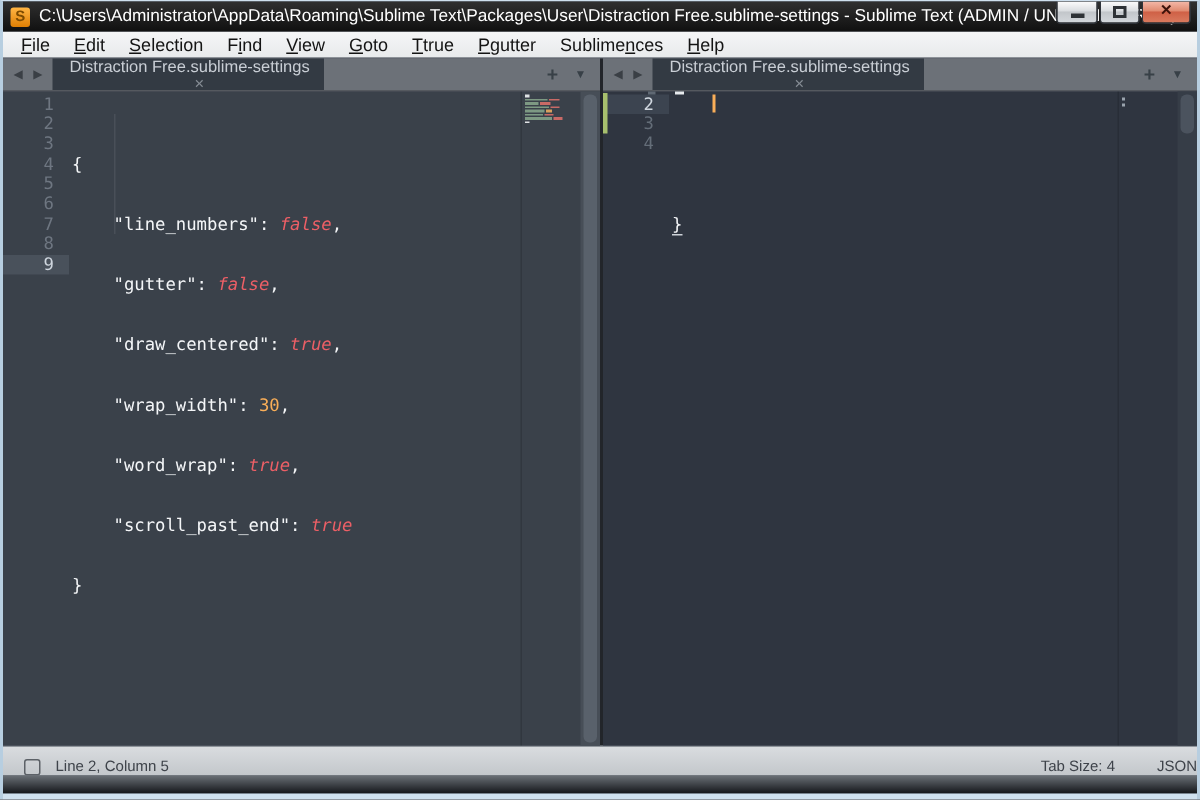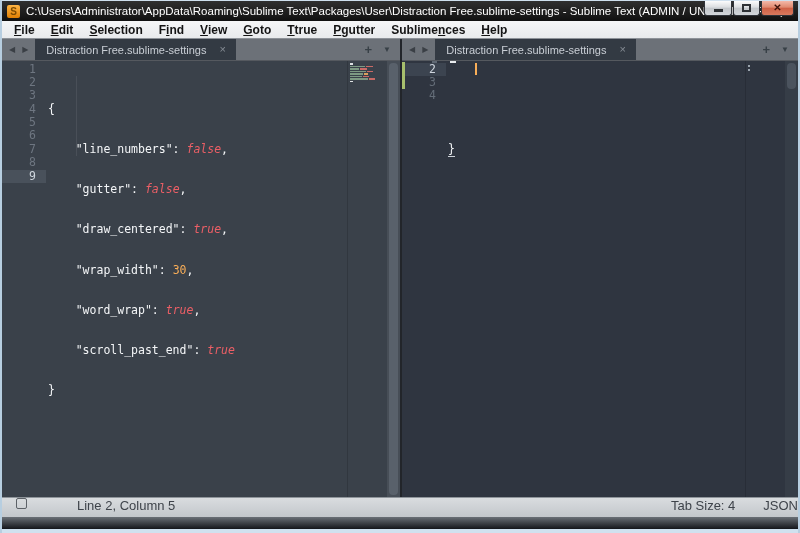--- a/index.html
+++ b/index.html
@@ -22,36 +22,36 @@
           display:flex; align-items:center; justify-content:center; margin-left:1px; }
   .wbtn.min { width:28px; } .wbtn.max { width:27px; }
   .wbtn.close { width:33px; background:linear-gradient(#f4b8a8 0%,#e08a70 45%,#cf6046 50%,#d97a5e 100%); }
   .glyph-min { width:9px; height:3px; background:#2e3236; margin-top:5px; }
   .glyph-max { width:9px; height:8px; border:2px solid #2e3236; }
   .glyph-close { color:#3c120a; font:bold 10px/10px "Liberation Sans",sans-serif; }
 
   
   .menubar { height:18px; flex:0 0 18px; background:linear-gradient(#f5f6f7,#e8eaec);
              border-bottom:1px solid #8d9298; display:flex; align-items:center; padding-left:4px; }
-  .menu-item { padding:1px 8px; font-size:12px; color:#141414; cursor:default; white-space:pre;font-weight:bold; }
+  .menu-item { padding:1px 8px; font-size:12px; color:#141414; cursor:default; white-space:pre; }
   .mn { text-decoration:underline; }
 
   
   .editor-region { flex:1 1 auto; display:flex; min-height:0; }
   .pane { display:flex; flex-direction:column; min-width:0; }
   .pane.left { width:398px; flex:0 0 398px; }
   .pane.right { flex:1 1 auto; }
   .pane-divider { width:2px; flex:0 0 2px; background:#22252a; }
 
   .tabstrip { height:22px; flex:0 0 22px; background:#6c7178; border-bottom:1px solid #55595f;
               display:flex; align-items:stretch; }
   .tab-arrows { display:flex; align-items:center; gap:7px; padding:0 6px 0 7px;
                 color:#3a3f45; font-size:8px; }
   .tab { background:#333a43; color:#c9ced5; font-size:11px; display:flex; align-items:center;
-         padding:0 10px 0 11px; margin-left:1px; }
+         padding:0 10px 0 11px; margin-left:1px;flex-direction:column; }
   .tab-close { margin-left:13px; color:#868d95; font-size:11px; line-height:11px; }
   .strip-right { margin-left:auto; display:flex; align-items:center; gap:11px; padding-right:9px;
                  color:#384047; }
   .plus-icon { font:bold 13px/13px "Liberation Sans",sans-serif; }
   .caret-icon { font-size:8px; }
 
   .editor { flex:1 1 auto; display:flex; position:relative; min-height:0;
             font:11.5px/13.4px "DejaVu Sans Mono", monospace; }
   .pane.left  .editor { background:#3a414a; }
   .pane.right .editor { background:#2f3540; }
@@ -85,22 +85,22 @@
 
   .sb { width:13px; flex:0 0 13px; position:relative; }
   .pane.left  .sb { background:#474e57; }
   .pane.right .sb { background:#363d47; }
   .sb-thumb { position:absolute; left:2px; right:2px; border-radius:4px; }
   .pane.left  .sb-thumb { top:2px; bottom:2px; background:#59616b; }
   .pane.right .sb-thumb { top:2px; height:26px; background:#4b535e; }
 
   
   .statusbar { height:20px; flex:0 0 20px; background:linear-gradient(#d9dcdf,#c3c7cb);
-               border-top:1px solid #8f959b; display:flex; align-items:flex-start;
-               font-size:13px; color:#3e434a;gap:40px; }
+               border-top:1px solid #8f959b; display:flex; align-items:flex-end;
+               font-size:10px; color:#3e434a; }
   .status-box-icon { width:11px; height:11px; border:1px solid #5c6167; border-radius:2px;
                      margin:0 10px 0 14px; }
   .status-right { margin-left:auto; display:flex; gap:28px; }
 
   
   .bottom-frame { height:16px; flex:0 0 16px; }
   .bottom-band { height:12px; background:linear-gradient(#6a7076,#14161a); }
   .bottom-glow { height:4px; background:#d0e1ef; }
 </style>
 </head>

